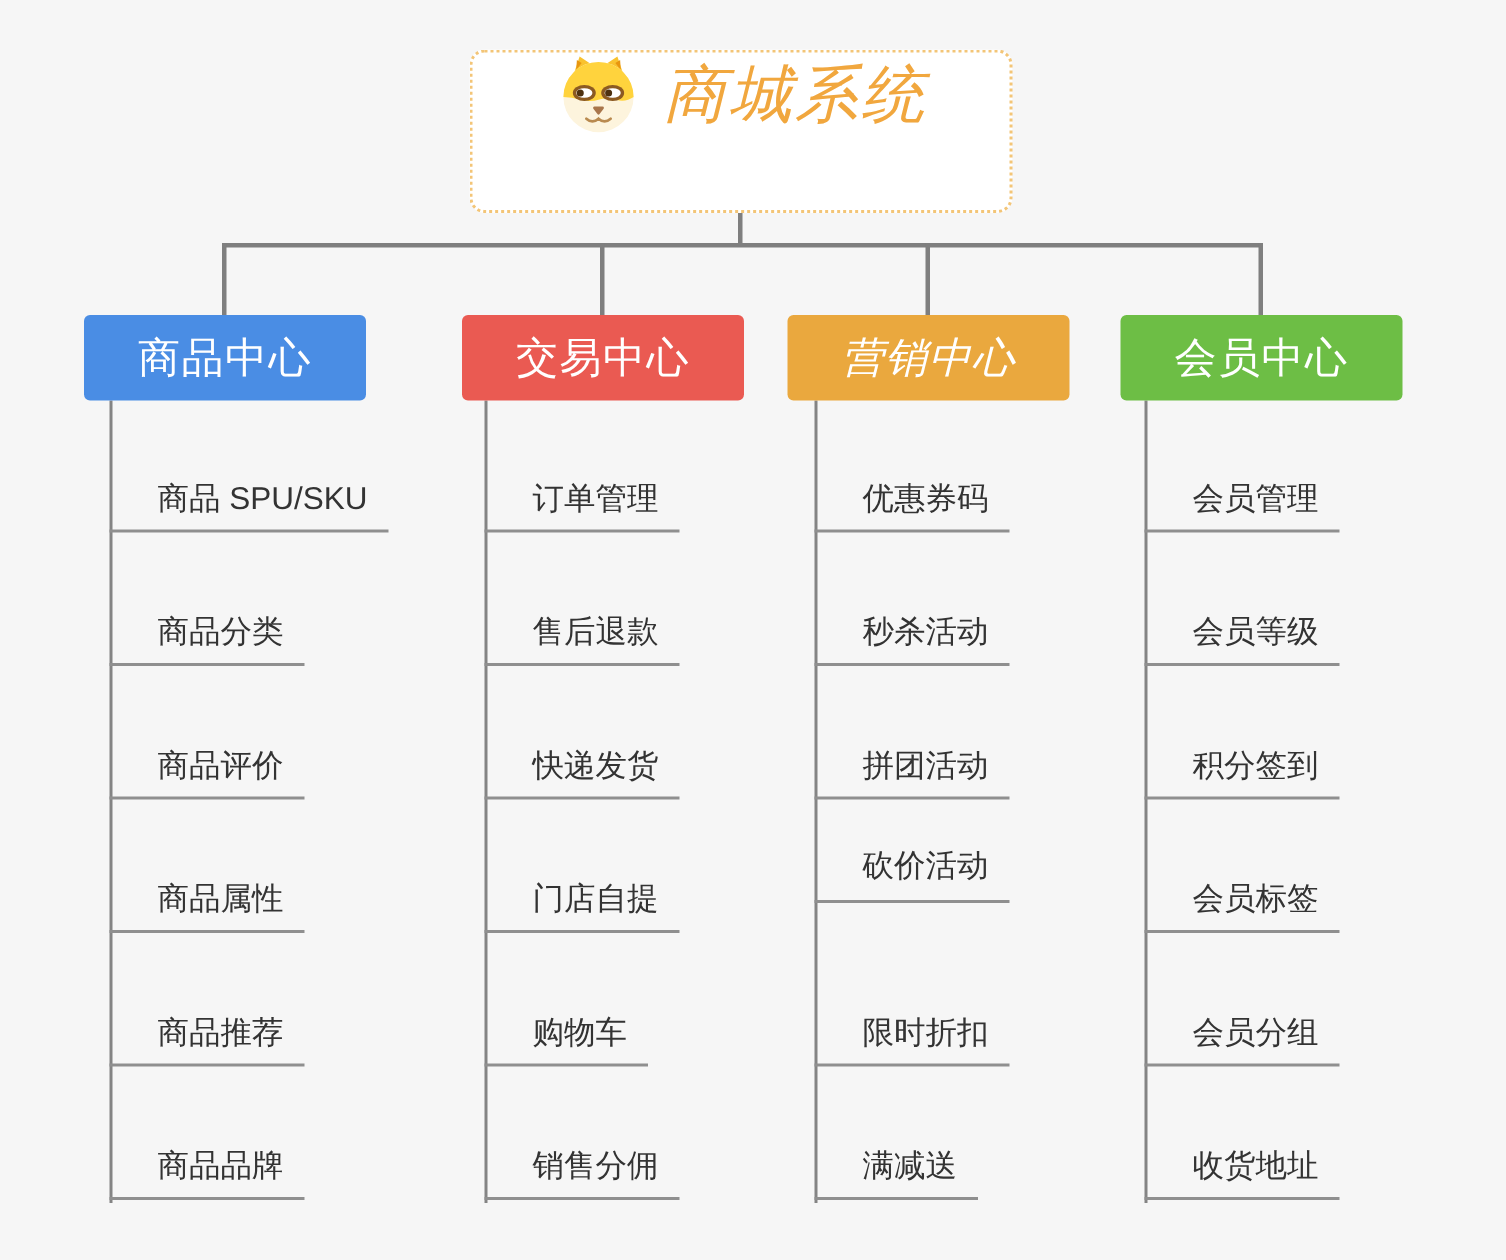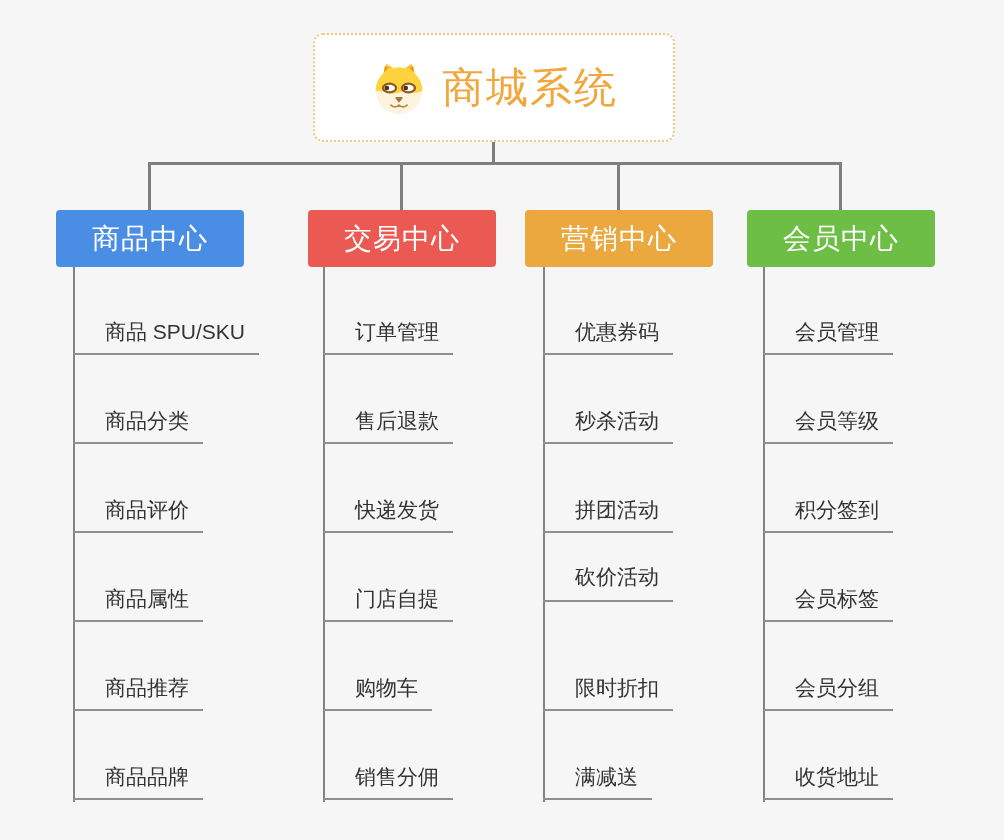--- a/index.html
+++ b/index.html
@@ -9,21 +9,21 @@
     font-family:"Liberation Sans","DejaVu Sans",sans-serif;
     position:relative;overflow:hidden;
   }
   .canvas{position:absolute;left:0;top:0;width:1004px;height:840px;}
 
   
   .root-node{
     position:absolute;left:313px;top:33px;width:362px;height:109px;
     background:#ffffff;border:2px dotted #f3c577;border-radius:10px;
     box-sizing:border-box;
-    display:flex;align-items:center;justify-content:center;gap:14px;
+    display:flex;justify-content:center;gap:14px;font-style:italic;
   }
   .root-title{
     font-size:42px;color:#f1a73e;letter-spacing:2px;font-weight:500;
   }
 
   
   .hline,.vline{position:absolute;background:#7f7f7f;}
   .hline{height:3px;}
   .vline{width:3px;}
   .colline{position:absolute;width:2px;background:#848484;}
@@ -85,21 +85,21 @@
     </span>
     <span class="root-title">商城系统</span>
   </div>
 
   <div class="branch-node" style="left: 56px; background-color: rgb(74, 141, 228);">
     <span>商品中心</span>
   </div>
   <div class="branch-node" style="left: 308px; background-color: rgb(234, 90, 82);">
     <span>交易中心</span>
   </div>
-  <div class="branch-node" style="left: 525px; background-color: rgb(234, 168, 62);">
+  <div class="branch-node" style="left: 525px; background-color: rgb(234, 168, 62); font-style: italic;">
     <span>营销中心</span>
   </div>
   <div class="branch-node" style="left: 747px; background-color: rgb(109, 190, 69);">
     <span>会员中心</span>
   </div>
 
   <div class="leaf" style="left:73px;top:313px;">
       <span>商品 SPU/SKU</span>
     </div>
   <div class="leaf" style="left:73px;top:402px;">

